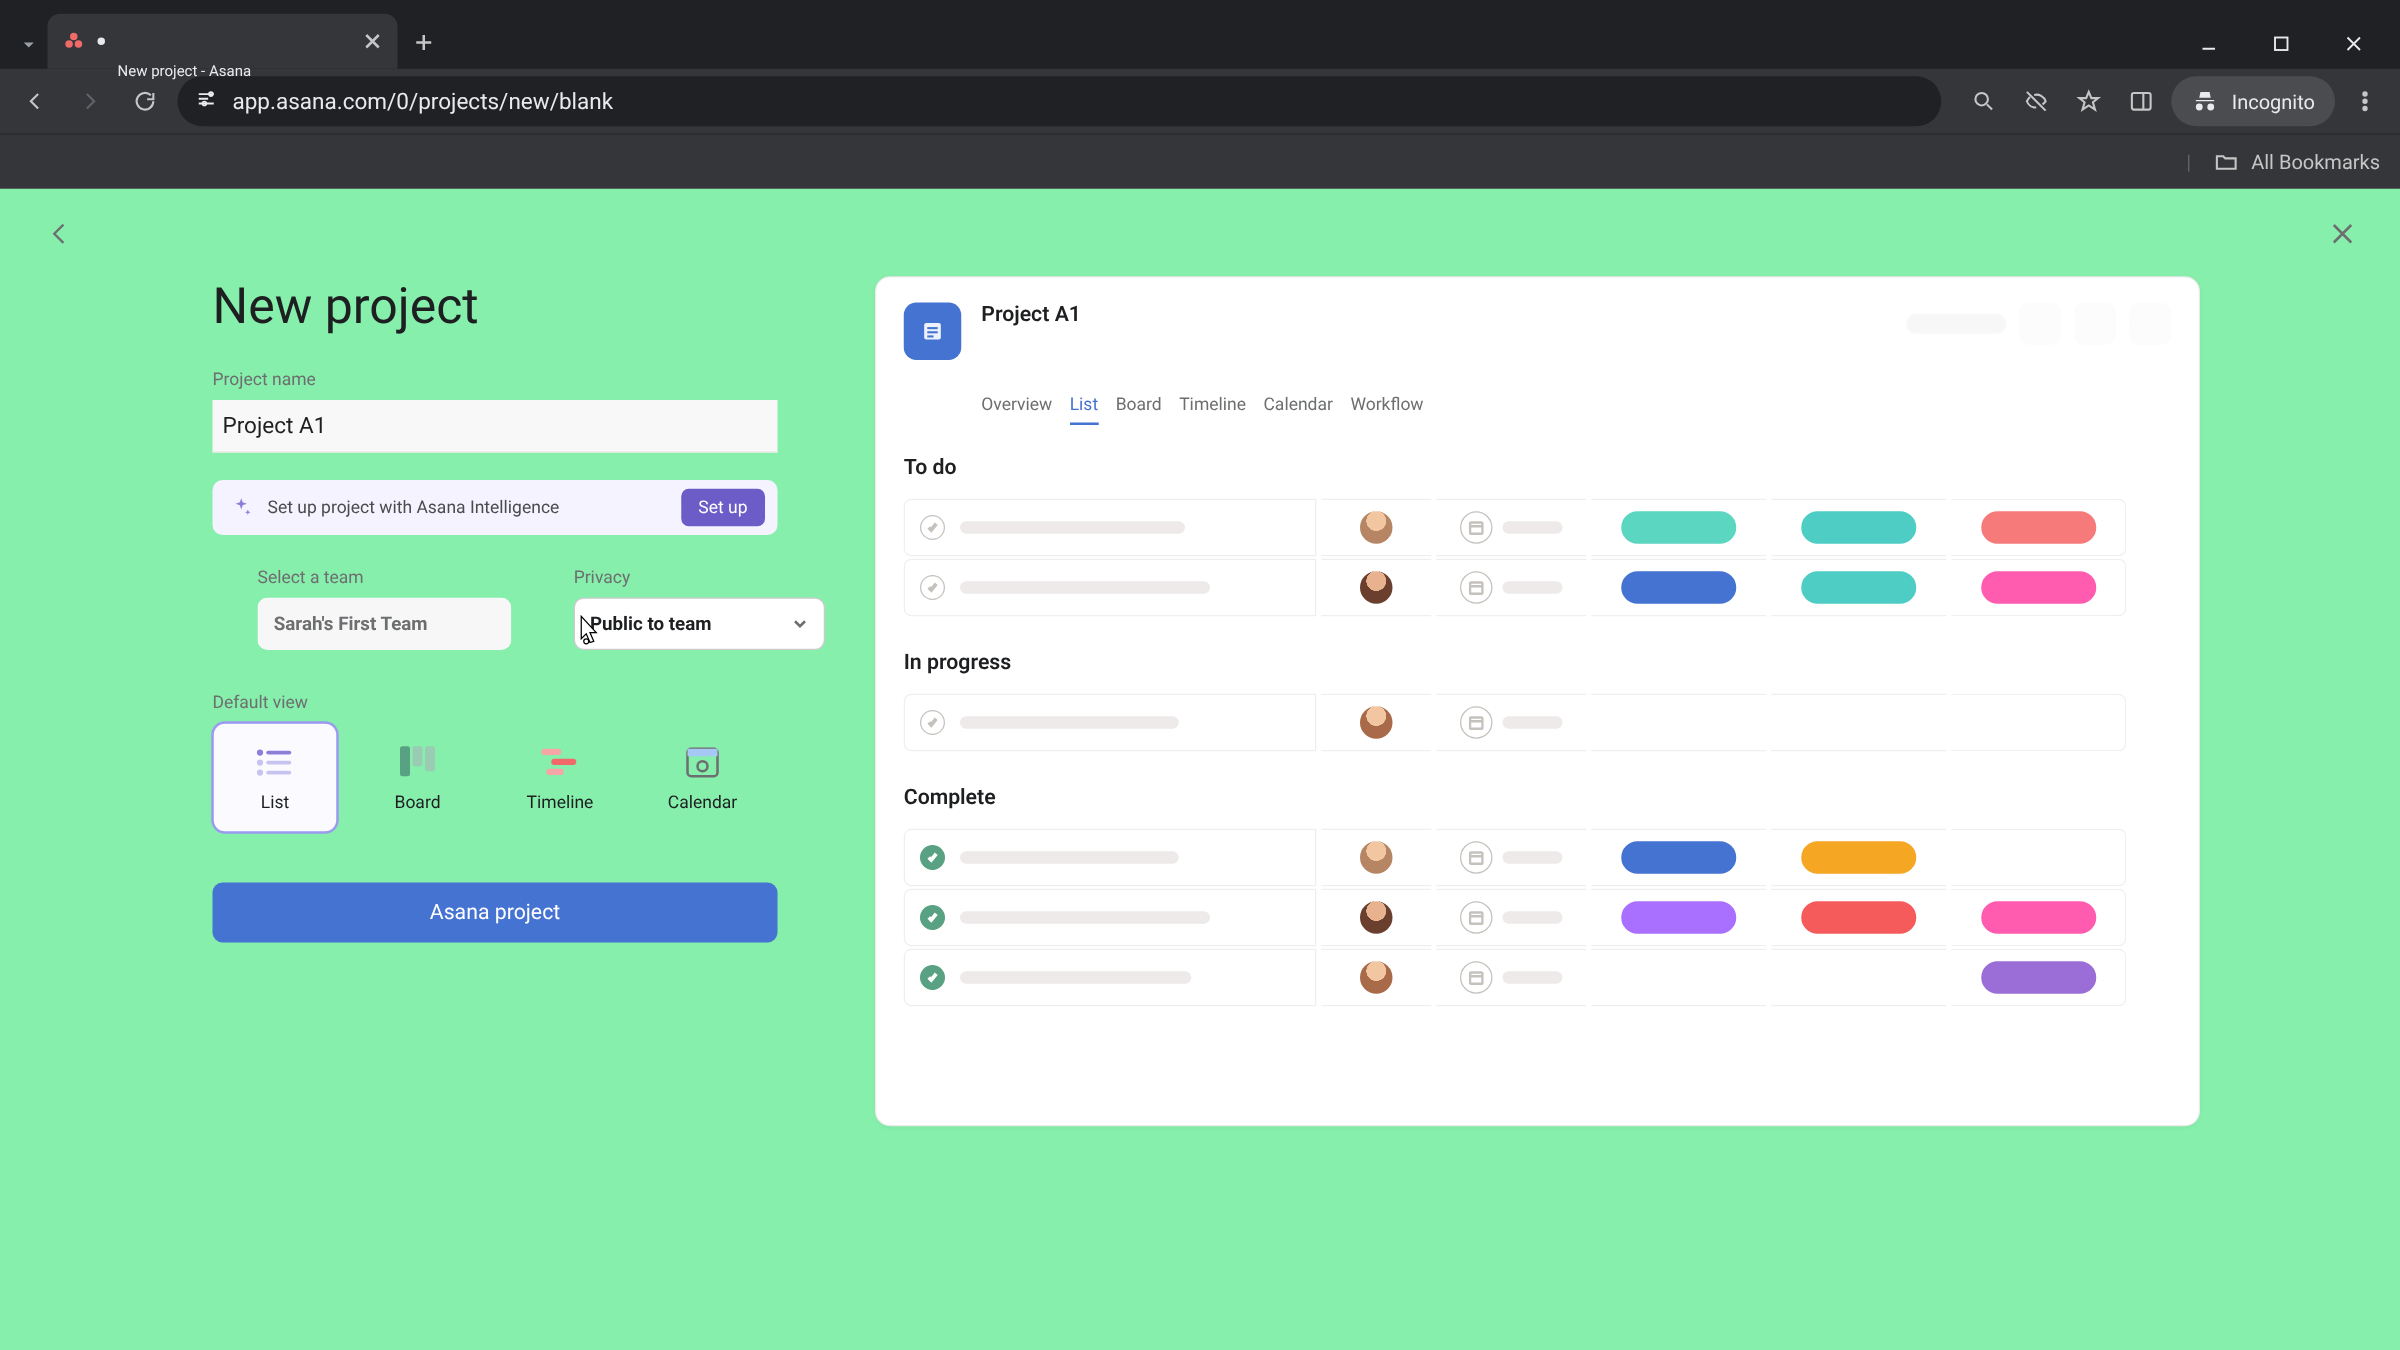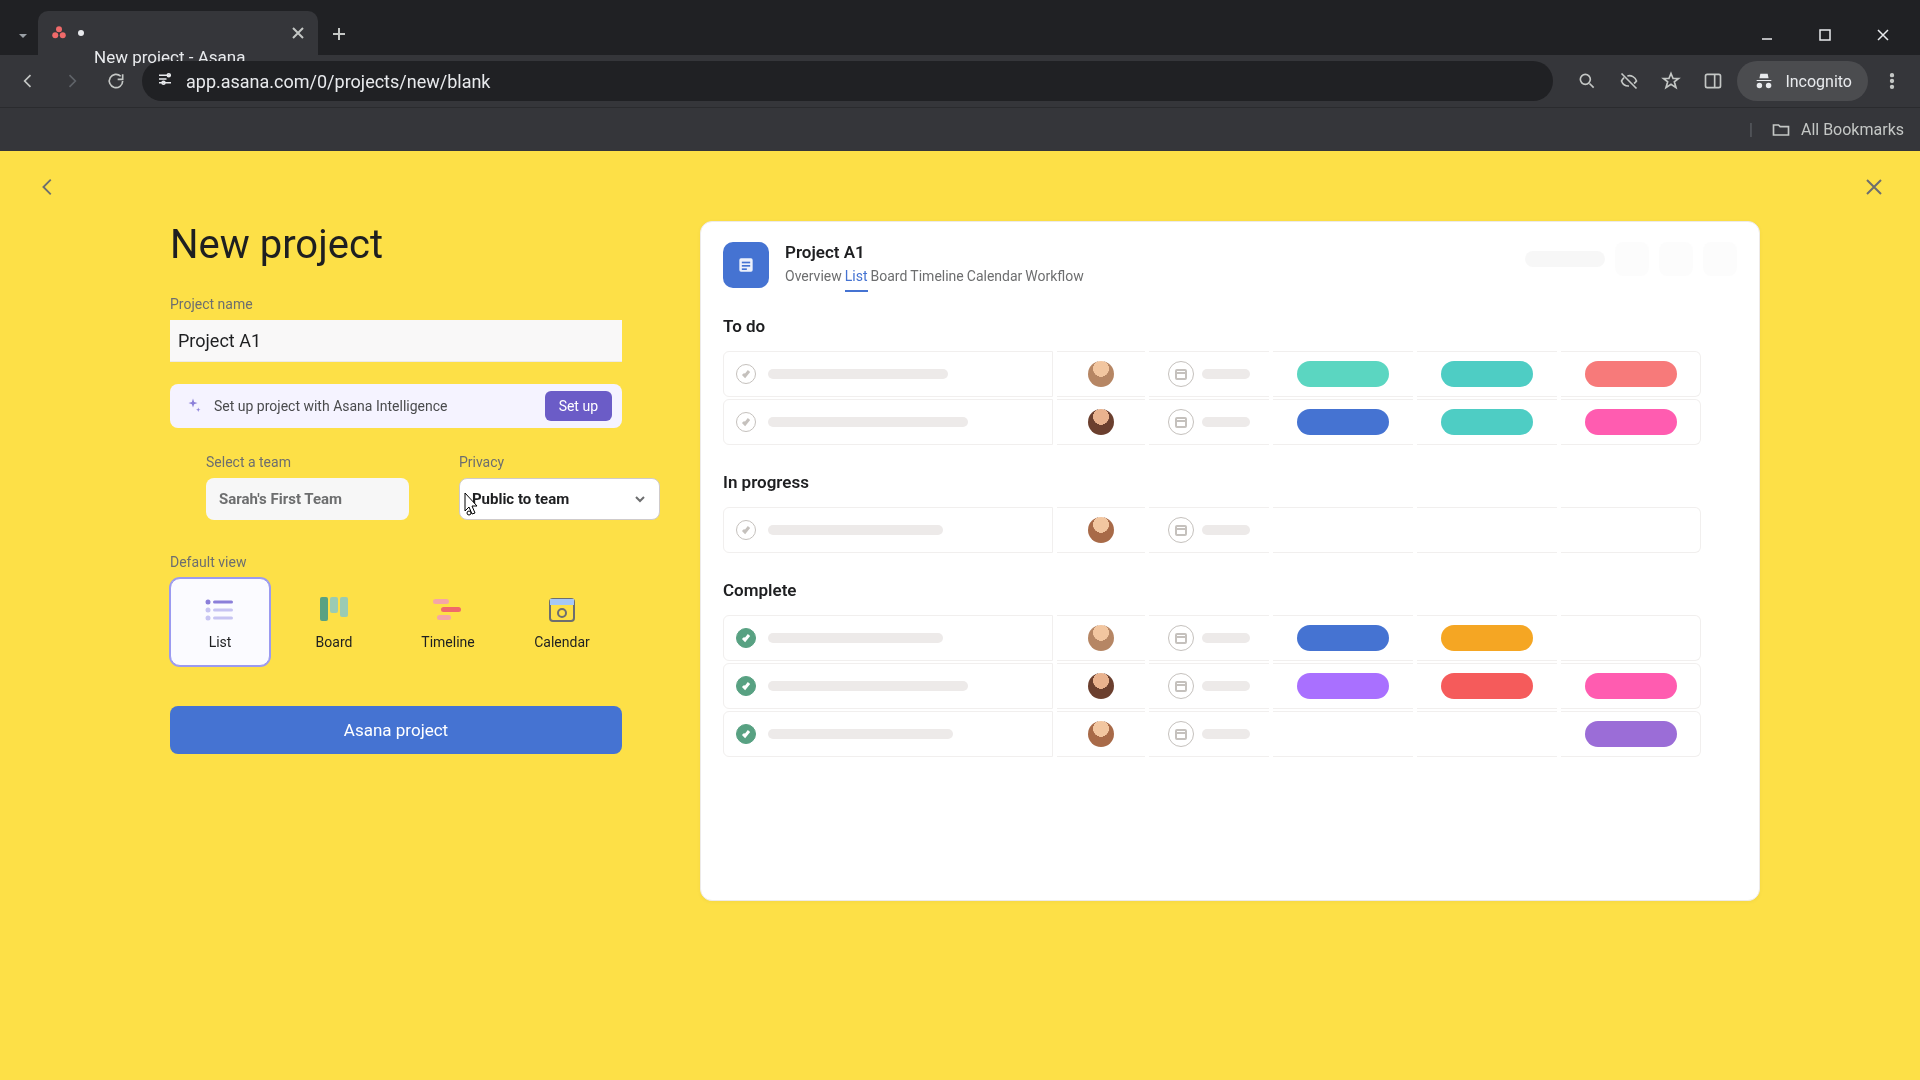--- a/index.html
+++ b/index.html
@@ -7,21 +7,21 @@
 
   
   .chrome { background: #202124; color: #e8eaed; }
   .tabstrip { height: 55px; display: flex; align-items: flex-end; padding: 0 8px; }
   .tab-handle { width: 30px; height: 38px; display: flex; align-items: center; justify-content: center; cursor: pointer; }
   .tab-handle svg { width: 16px; height: 16px; fill: #9aa0a6; }
   .tab { height: 44px; background: #35363a; border-radius: 10px 10px 0 0; display: flex; align-items: center; padding: 0 12px; min-width: 280px; gap: 10px; }
   .tab .favicon { width: 18px; height: 18px; position: relative; }
   .tab .favicon .flower { width: 18px; height: 18px; }
   .tab .dot { width: 6px; height: 6px; border-radius: 50%; background: #e8eaed; }
-  .tab .title { font-size: 17px; color: #e8eaed; flex: 1; margin-top: 48px; }
+  .tab .title { font-size: 12px; color: #e8eaed; flex: 1; margin-top: 48px; }
   .tab .close { width: 16px; height: 16px; display:flex; align-items:center; justify-content:center; }
   .tab .close svg { width: 12px; height: 12px; stroke: #c4c7c5; stroke-width: 2; }
   .newtab { width: 34px; height: 34px; display:flex; align-items:center; justify-content:center; margin-left: 4px; margin-bottom: 4px; }
   .newtab svg { width: 16px; height: 16px; stroke: #c4c7c5; stroke-width: 2; }
   .tabstrip-spacer { flex: 1; }
   .winbtn { width: 58px; height: 40px; display:flex; align-items:center; justify-content:center; }
   .winbtn svg { width: 14px; height: 14px; stroke: #e8eaed; stroke-width: 1.5; fill: none; }
 
   .toolbar { height: 52px; background: #35363a; display: flex; align-items: center; padding: 0 10px; gap: 8px; }
   .navbtn { width: 36px; height: 36px; border-radius: 18px; display:flex; align-items:center; justify-content:center; }
@@ -32,21 +32,21 @@
   .addr .tune svg { stroke: #e8eaed; }
   .rightcluster { display:flex; align-items:center; gap: 6px; margin-left: 8px; }
   .incog-pill { height: 40px; border-radius: 20px; background: #4b4c4f; display:flex; align-items:center; gap:10px; padding: 0 16px; color:#e8eaed; font-size: 16px; }
   .incog-pill svg { width: 22px; height: 22px; fill: #e8eaed; }
 
   .bookmarks { height: 44px; background: #35363a; border-top: 1px solid #2a2b2e; display:flex; align-items:center; justify-content:flex-end; padding: 0 16px; gap: 10px; color: #c4c7c5; font-size: 16px; }
   .bookmarks .sep { color: #5f6368; margin-right: 8px; }
   .bookmarks svg { width: 20px; height: 20px; stroke: #c4c7c5; fill: none; stroke-width: 2; }
 
   
-  .app { position: relative; background: #fde047; height: calc(1080px - 55px - 52px - 44px); }
+  .app { position: relative; background: #86efac; height: calc(1080px - 55px - 52px - 44px); }
   .app-topbar { position: absolute; top: 18px; left: 0; right: 0; height: 40px; }
   .back-arrow { position: absolute; left: 30px; top: 0; width: 36px; height: 36px; display:flex; align-items:center; justify-content:center; cursor:pointer; }
   .back-arrow svg { width: 22px; height: 22px; stroke: #6d6e6f; stroke-width: 2; fill:none; }
   .close-x { position: absolute; right: 28px; top: 0; width: 36px; height: 36px; display:flex; align-items:center; justify-content:center; cursor:pointer; }
   .close-x svg { width: 18px; height: 18px; stroke: #6d6e6f; stroke-width: 2; }
 
   .two-col { position:absolute; top: 60px; left: 0; right: 0; bottom: 0; display:flex; }
   .leftpane { width: 700px; padding: 10px 40px 0 170px; }
   .rightpane { flex: 1; padding: 10px 160px 0 0; }
 
@@ -77,21 +77,21 @@
 
   .create-btn { margin-top: 40px; width: 452px; height: 48px; border:none; border-radius: 8px; background: #4573d2; color:#fff; font-size: 17px; cursor:pointer; }
 
   
   .preview { width: 100%; height: 680px; border: 1px solid #edeae9; border-radius: 12px; background:#fff; padding: 20px 22px; box-shadow: 0 1px 4px rgba(0,0,0,0.04); }
   .preview-head { display:flex; align-items:flex-start; gap: 16px; }
   .proj-badge { width: 46px; height: 46px; border-radius: 10px; background: #4573d2; display:flex; align-items:center; justify-content:center; }
   .proj-badge svg { width: 20px; height: 20px; fill:#fff; }
   .preview-titleblock { display:flex; flex-direction:column; gap: 6px; }
   .preview-title { font-size: 17px; font-weight: 600; color:#1e1f21; }
-  .preview-tabs { display:flex; gap: 3px; font-size: 14px; color:#6d6e6f; }
+  .preview-tabs { display:flex; gap: 14px; font-size: 14px; color:#6d6e6f;margin-top:48px; }
   .preview-tabs .ptab { padding-bottom: 6px; cursor:pointer; }
   .preview-tabs .ptab.active { color:#4573d2; border-bottom: 2px solid #4573d2; }
   .preview-right-fade { margin-left:auto; display:flex; align-items:center; gap:10px; opacity:0.15; }
   .preview-right-fade .pill { width: 80px; height: 16px; background:#ccc; border-radius:8px; }
   .preview-right-fade .circ { width: 34px; height:34px; border-radius:8px; background:#eee; }
 
   .sections { margin-top: 24px; }
   .section { margin-bottom: 26px; }
   .section-title { font-size: 17px; font-weight: 600; color:#1e1f21; margin-bottom: 14px; }
   .task-row { display:grid; grid-template-columns: 330px 88px 120px 140px 140px 140px; align-items:center; height: 48px; gap: 4px; }

